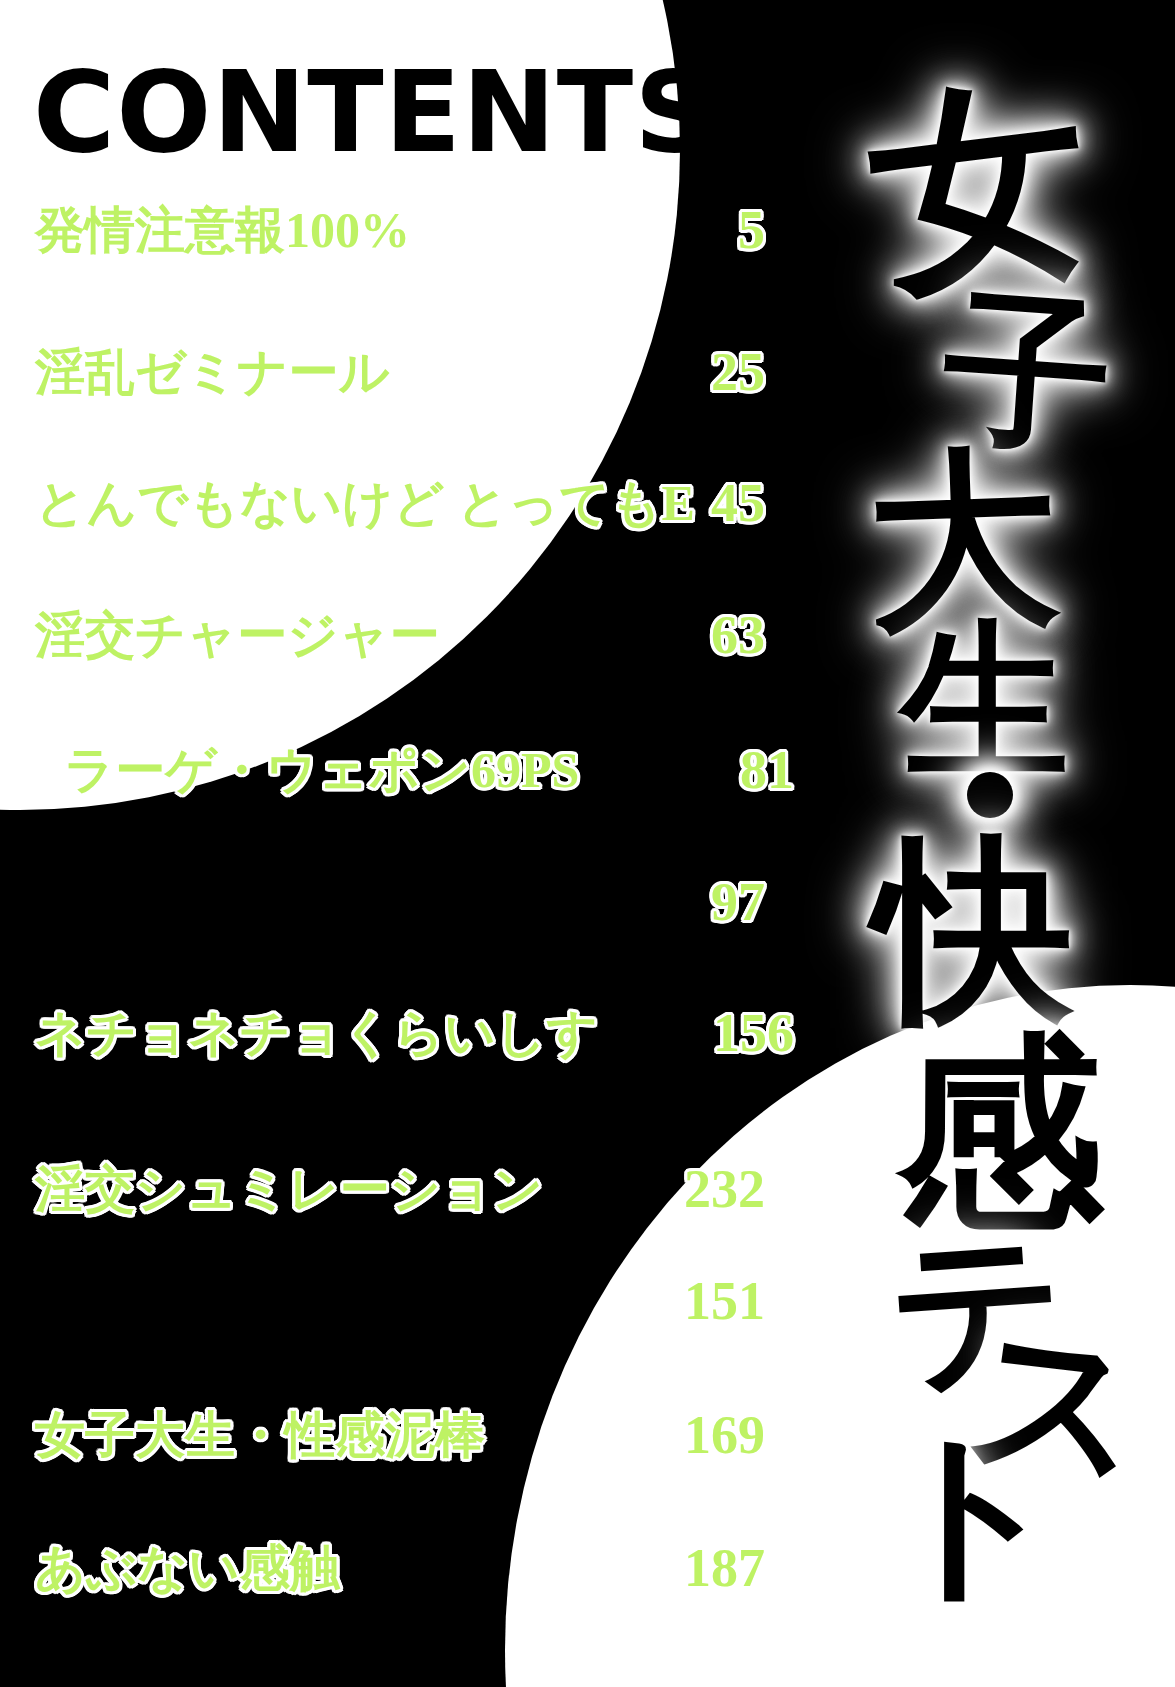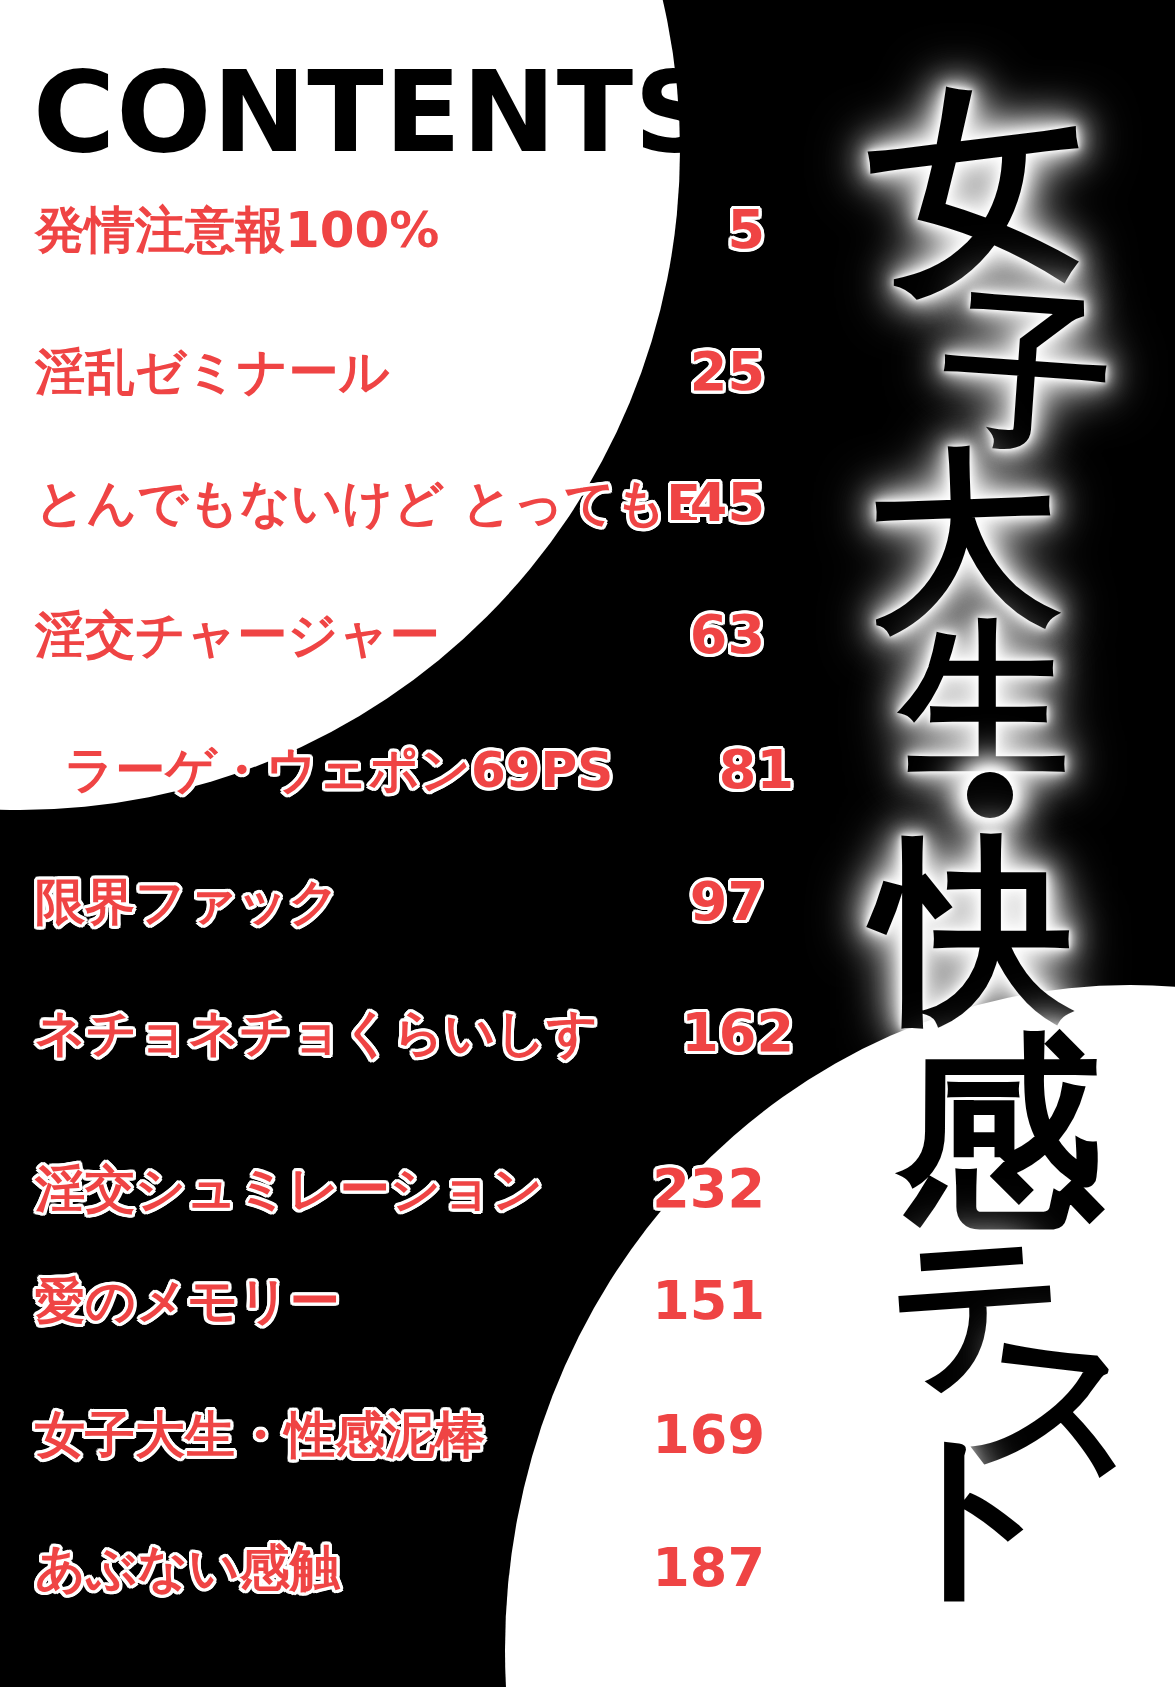--- a/index.html
+++ b/index.html
@@ -14,26 +14,27 @@
   .blob-br { left:505px;  top:985px;  width:1250px; height:1330px; }
 
   .contents-title {
     position:absolute; left:33px; top:56px;
     font-size:112px; font-weight:bold; color:#000;
     letter-spacing:1px; line-height:1; white-space:nowrap;
   }
 
   .toc-row { position:absolute; left:0; width:100%; height:76px; }
   .outlined {
-    color:#ef4444;
+    color:#bef264;
     text-shadow:
       3px 0 0 #fff, -3px 0 0 #fff, 0 3px 0 #fff, 0 -3px 0 #fff,
       2.2px 2.2px 0 #fff, -2.2px 2.2px 0 #fff, 2.2px -2.2px 0 #fff, -2.2px -2.2px 0 #fff,
       3px 1.5px 0 #fff, -3px 1.5px 0 #fff, 3px -1.5px 0 #fff, -3px -1.5px 0 #fff,
       1.5px 3px 0 #fff, -1.5px 3px 0 #fff, 1.5px -3px 0 #fff, -1.5px -3px 0 #fff;
+    font-family: Liberation Serif, serif;
   }
   .toc-title {
     position:absolute; left:35px; top:0;
     font-size:50px; font-weight:bold; line-height:76px; white-space:nowrap;
   }
   .toc-page {
     position:absolute; right:410px; top:0;
     font-size:54px; font-weight:bold; line-height:76px; white-space:nowrap;
   }
 
@@ -81,36 +82,34 @@
     <span class="toc-title outlined">淫交チャージャー</span>
     <span class="toc-page outlined">63</span>
   </div>
 
   <div class="toc-row" style="top: 732px; margin-left: 29px;">
     <span class="toc-title outlined">ラーゲ・ウェポン69PS</span>
     <span class="toc-page outlined">81</span>
   </div>
 
   <div class="toc-row" style="top: 864px;">
-    <span class="toc-title outlined">限界ファック</span>
     <span class="toc-page outlined">97</span>
   </div>
 
   <div class="toc-row" style="top: 995px; padding-left: 29px;">
     <span class="toc-title outlined">ネチョネチョくらいしす</span>
-    <span class="toc-page outlined">162</span>
+    <span class="toc-page outlined">156</span>
   </div>
 
   <div class="toc-row" style="top: 1130px; margin-top: 21px;">
     <span class="toc-title outlined">淫交シュミレーション</span>
     <span class="toc-page outlined">232</span>
   </div>
 
   <div class="toc-row" style="top: 1263px;">
-    <span class="toc-title outlined">愛のメモリー</span>
     <span class="toc-page outlined">151</span>
   </div>
 
   <div class="toc-row" style="top: 1397px;">
     <span class="toc-title outlined">女子大生・性感泥棒</span>
     <span class="toc-page outlined">169</span>
   </div>
 
   <div class="toc-row" style="top: 1530px;">
     <span class="toc-title outlined">あぶない感触</span>

